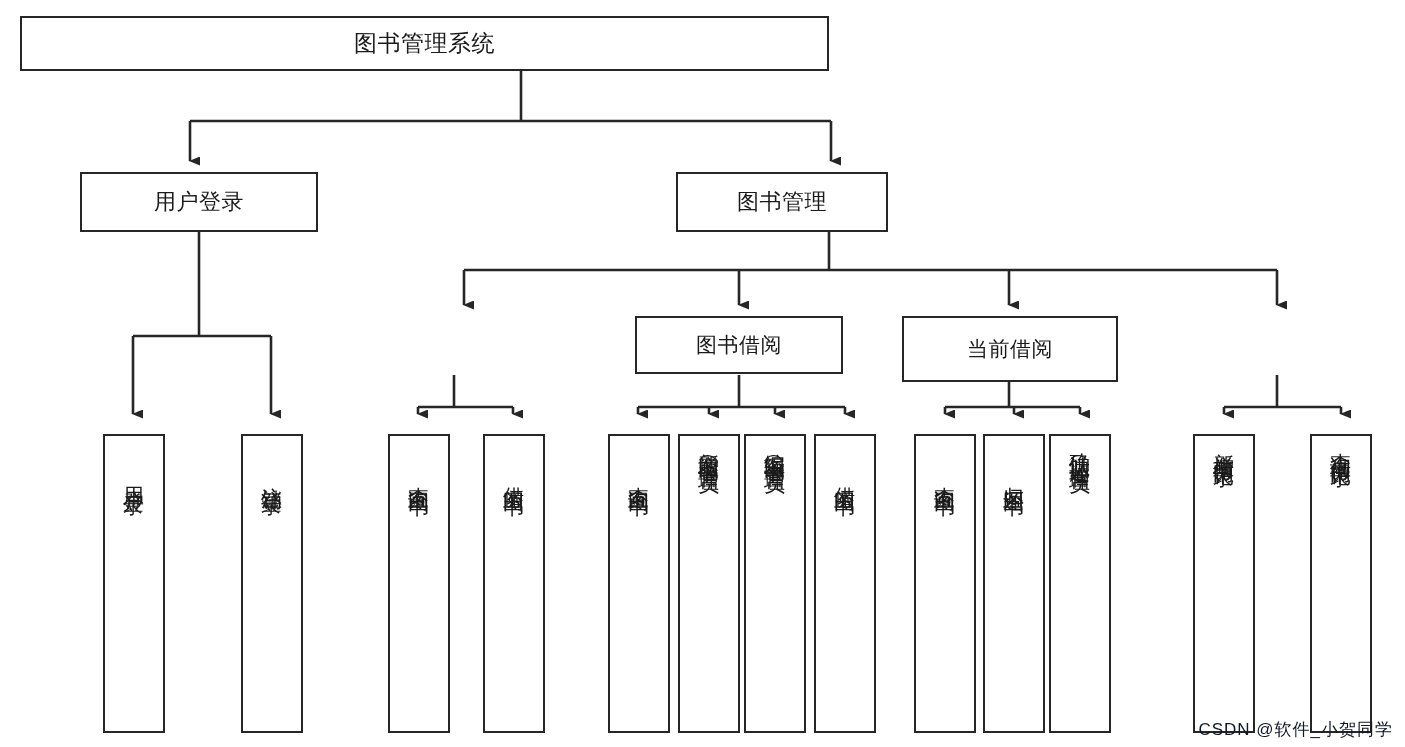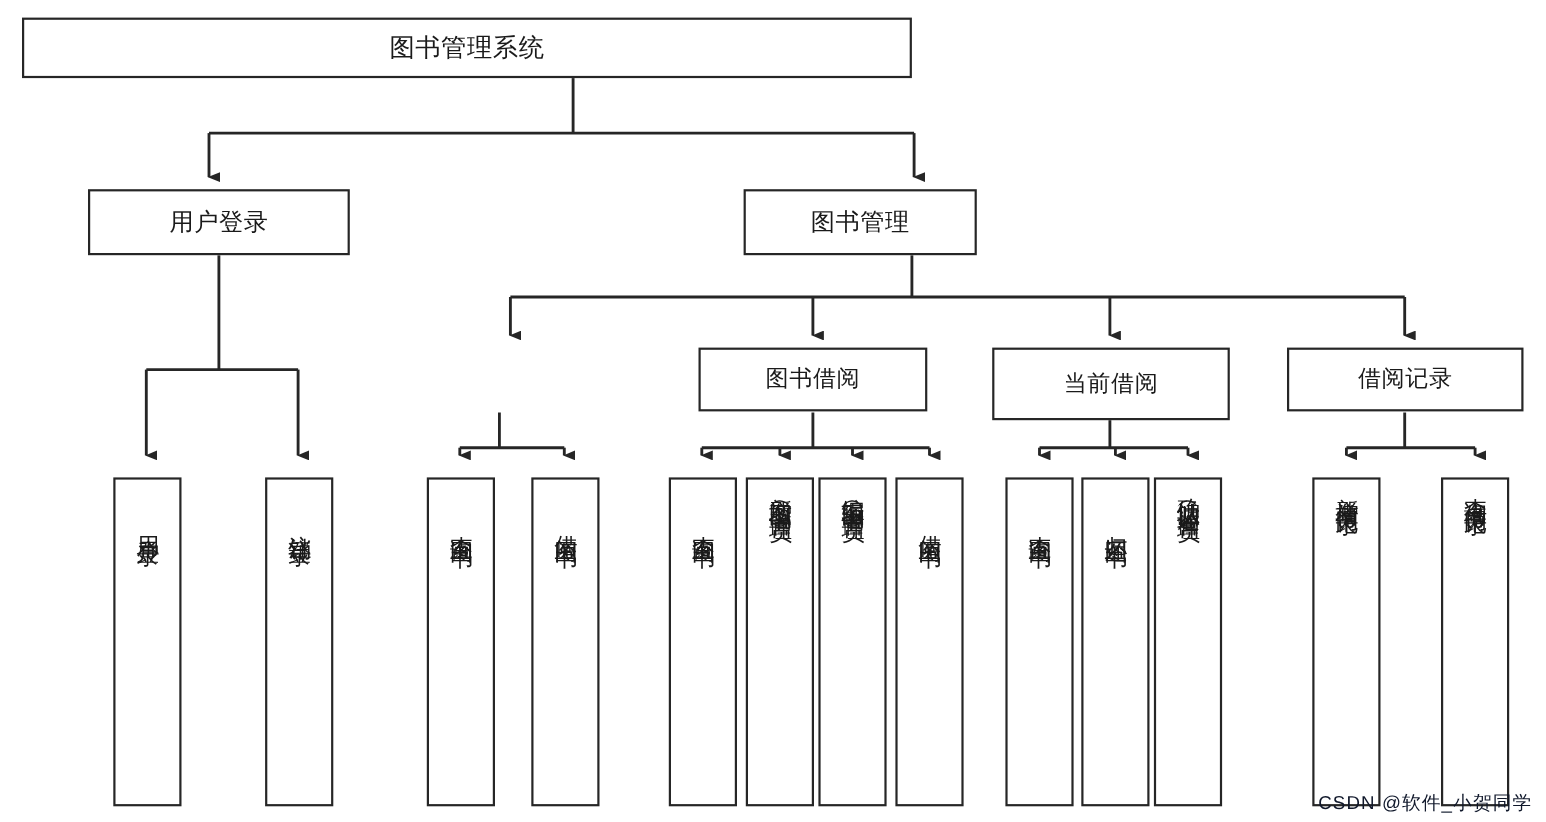--- a/index.html
+++ b/index.html
@@ -139,23 +139,20 @@
   <div class="node-box lvl1" style="left:676px; top:172px; width:212px; height:60px;">
     <span class="node-label">图书管理</span>
   </div>
 
   <div class="node-box lvl2" style="left:635px; top:316px; width:208px; height:58px;">
     <span class="node-label">图书借阅</span>
   </div>
   <div class="node-box lvl2" style="left:902px; top:316px; width:216px; height:66px;">
     <span class="node-label">当前借阅</span>
   </div>
-  <div class="node-box lvl2" style="left:1170px; top:316px; width:215px; height:58px;">
-    <span class="node-label">借阅记录</span>
-  </div>
 
   <div class="node-box leaf pad" style="left:103px; top:434px; width:62px; height:299px;">
     <span class="node-label">用户登录</span>
   </div>
   <div class="node-box leaf pad" style="left:241px; top:434px; width:62px; height:299px;">
     <span class="node-label">注销登录</span>
   </div>
 
   <div class="node-box leaf pad" style="left:388px; top:434px; width:62px; height:299px;">
     <span class="node-label">查询图书</span>

